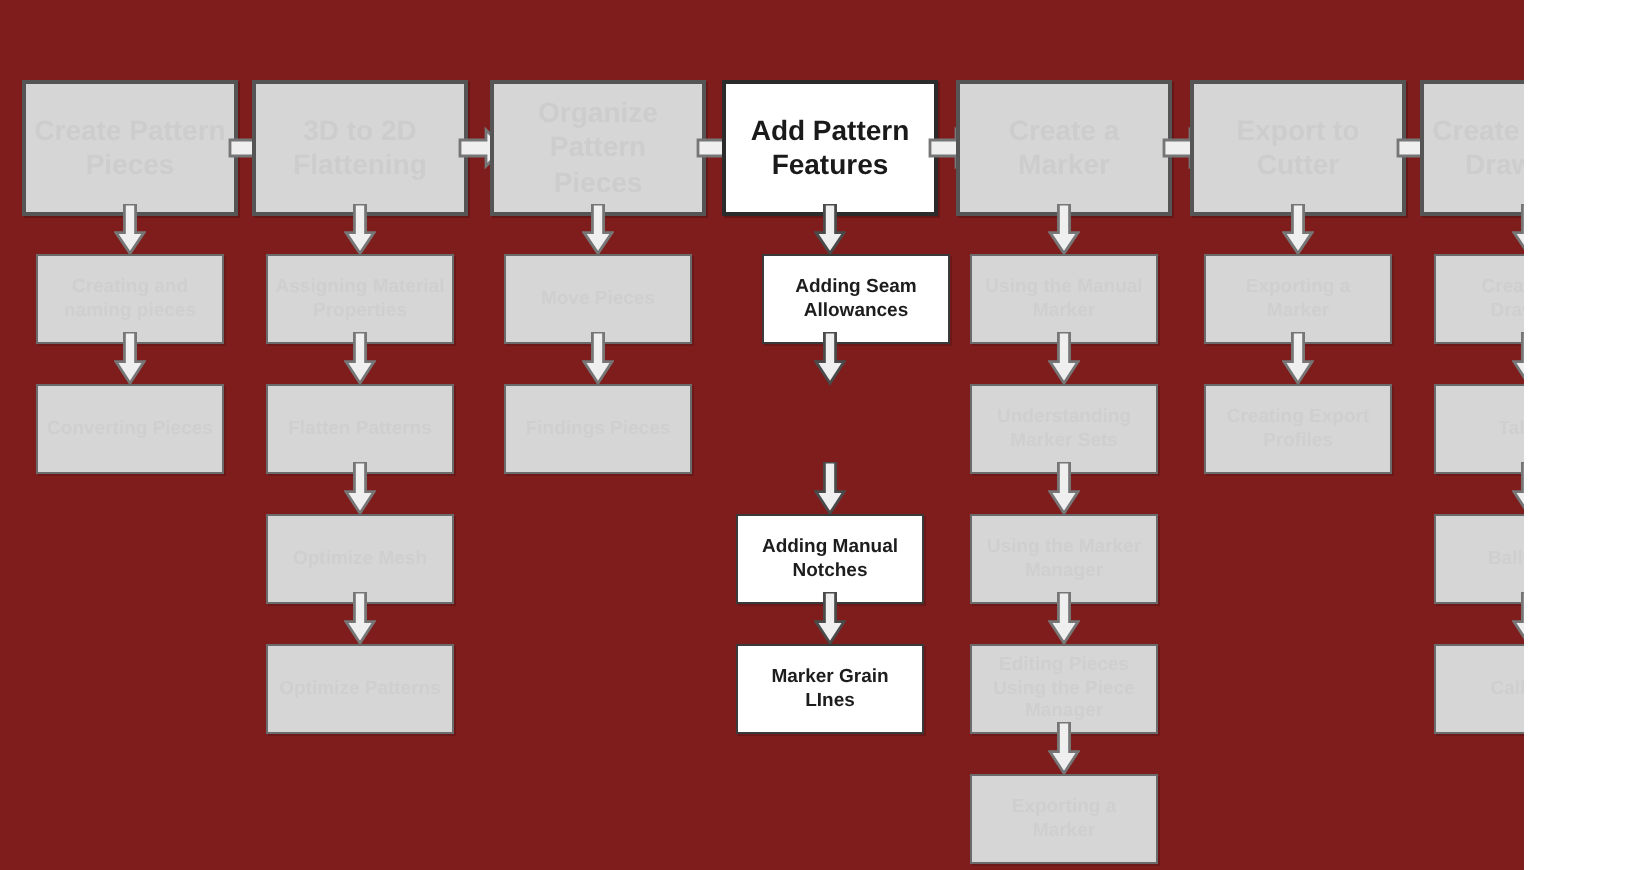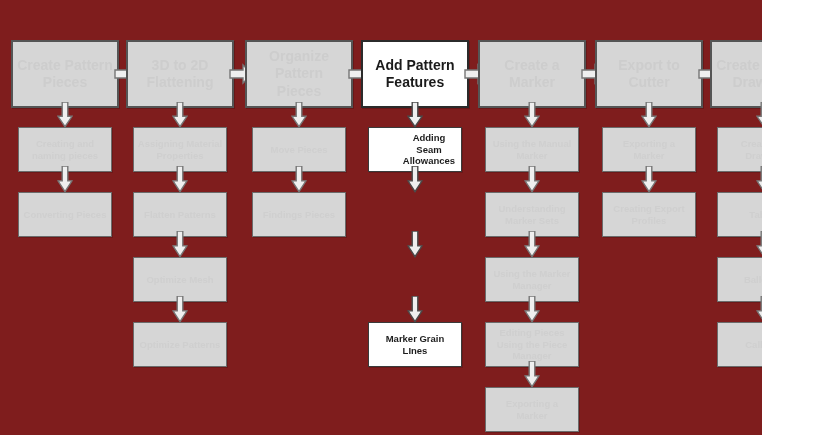--- a/index.html
+++ b/index.html
@@ -184,32 +184,35 @@
     <div class="harrow" style="left: 464px; top: 63px;">
       <svg viewBox="0 0 24 22">
         <path class="arrow-fill-dim arrow-stroke-dim" d="M1 7 L14 7 L14 2 L23 11 L14 20 L14 15 L1 15 Z"></path>
       </svg>
     </div>
     <div class="varrow" style="left: 407px; top: 102px; height: 26px;">
       <svg viewBox="0 0 16 20" preserveAspectRatio="none">
         <path class="arrow-fill arrow-stroke" d="M5.2 0 L5.2 11 L1 11 L8 19 L15 11 L10.8 11 L10.8 0 Z" vector-effect="non-scaling-stroke"></path>
       </svg>
     </div>
-    <div class="box sub active" style="left: 368px; top: 127px; padding-left: 28px;">
+    <div class="box sub active" style="left: 381px; top: 127px;">
       <span class="lbl">Adding Seam Allowances</span>
     </div>
     <div class="varrow" style="left: 407px; top: 166px; height: 27px;">
       <svg viewBox="0 0 16 20" preserveAspectRatio="none">
         <path class="arrow-fill arrow-stroke" d="M5.2 0 L5.2 11 L1 11 L8 19 L15 11 L10.8 11 L10.8 0 Z" vector-effect="non-scaling-stroke"></path>
       </svg>
     </div>
     <div class="varrow" style="left: 407px; top: 231px; height: 27px;">
       <svg viewBox="0 0 16 20" preserveAspectRatio="none">
         <path class="arrow-fill arrow-stroke" d="M5.2 0 L5.2 11 L1 11 L8 19 L15 11 L10.8 11 L10.8 0 Z" vector-effect="non-scaling-stroke"></path>
       </svg>
+    </div>
+    <div class="box sub active" style="left: 368px; top: 257px;">
+      <span class="lbl">Adding Manual Notches</span>
     </div>
     <div class="varrow" style="left: 407px; top: 296px; height: 27px;">
       <svg viewBox="0 0 16 20" preserveAspectRatio="none">
         <path class="arrow-fill arrow-stroke" d="M5.2 0 L5.2 11 L1 11 L8 19 L15 11 L10.8 11 L10.8 0 Z" vector-effect="non-scaling-stroke"></path>
       </svg>
     </div>
     <div class="box sub active" style="left: 368px; top: 322px;">
       <span class="lbl">Marker Grain LInes</span>
     </div>
     <div class="box stage" style="left: 478px; top: 40px;">

